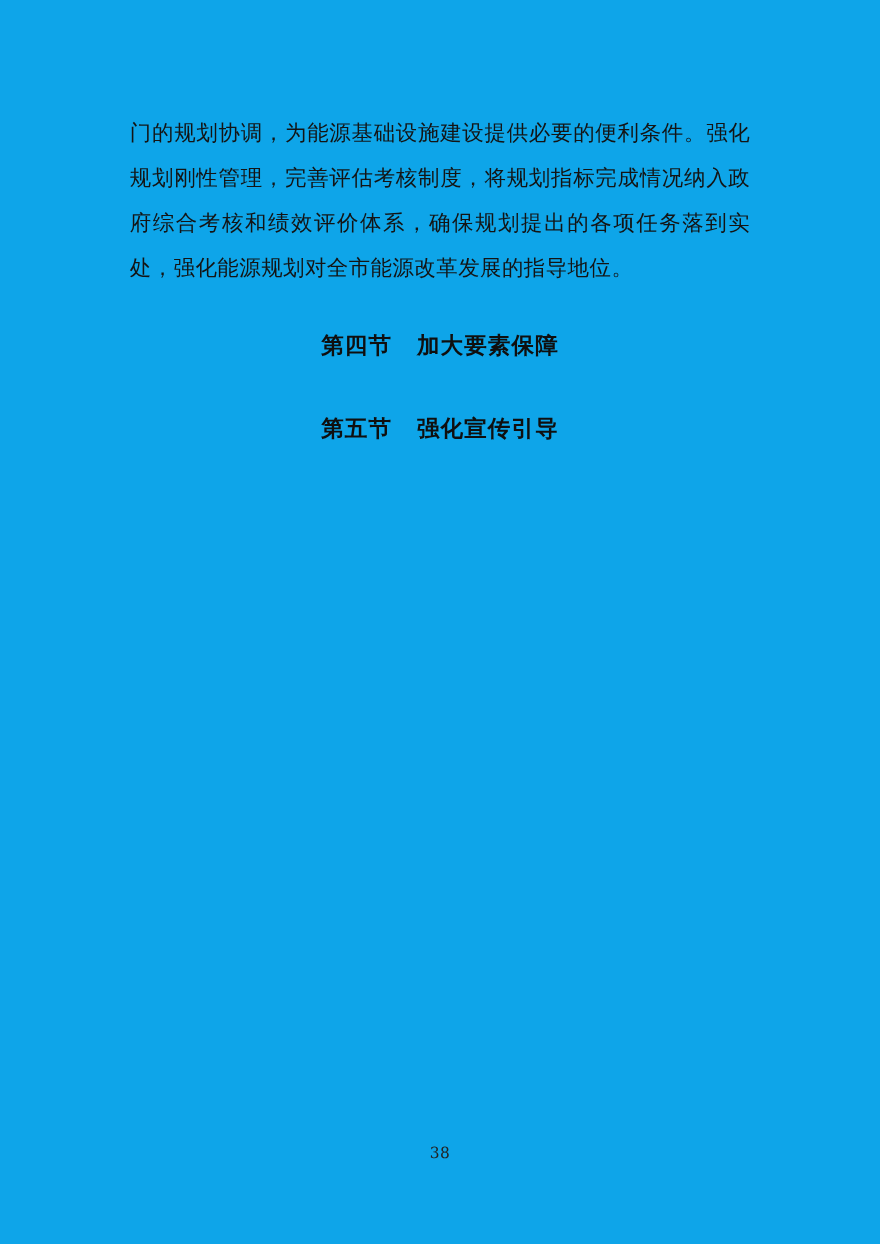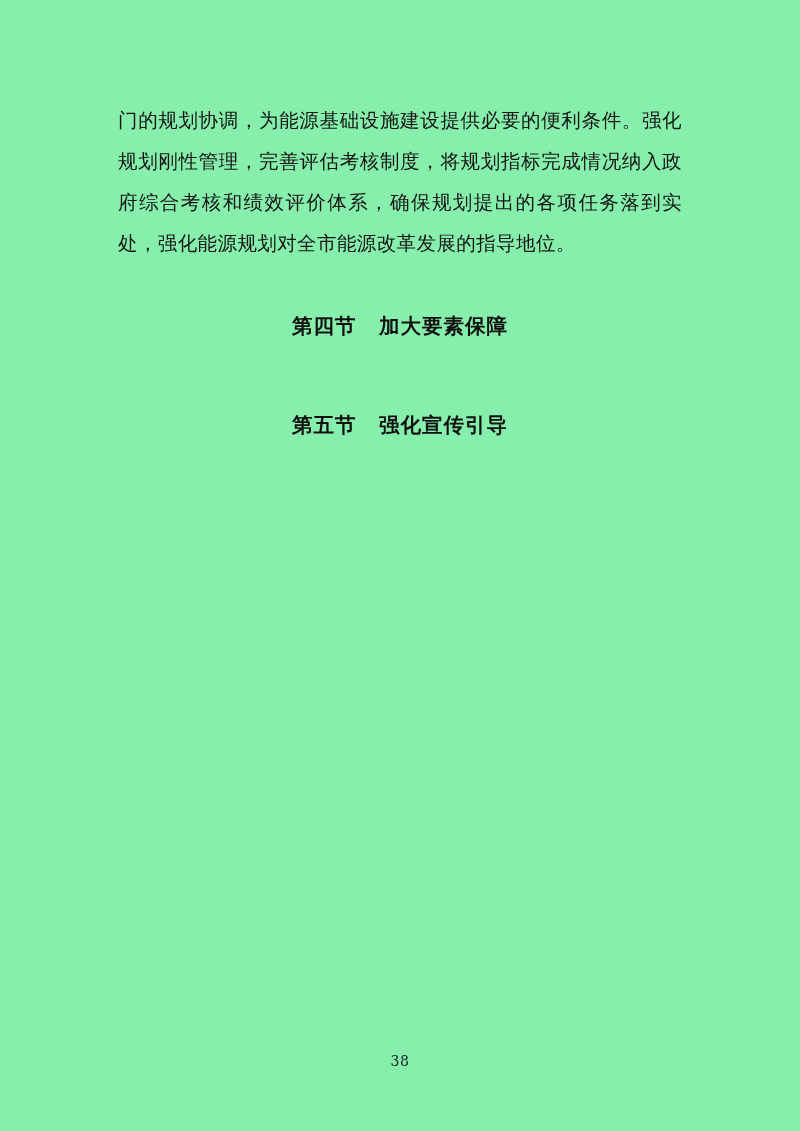--- a/index.html
+++ b/index.html
@@ -14,41 +14,41 @@
     color: #1a1a1a;
     position: relative;
     overflow: hidden;
   }
   .page {
     position: absolute;
     top: 0;
     left: 0;
     width: 800px;
     height: 1131px;
-    background: #86efac;
+    background: #0ea5e9;
     box-sizing: border-box;
     padding: 100px 118px 60px 118px;
   }
   .doc-body {
     width: 564px;
   }
   p.para {
     margin: 0;
     font-size: 19.5px;
     line-height: 41px;
     text-align: justify;
     text-justify: inter-ideograph;
     letter-spacing: 0.4px;
     color: #141414;
   }
   p.para.indent {
     text-indent: 2.1em;
   }
   h2.section-heading {
-    margin: 12px;
+    margin: 0;
     font-size: 20.5px;
     line-height: 41px;
     font-weight: bold;
     text-align: center;
     letter-spacing: 1px;
     color: #0f0f0f;
   }
   .gap-before-heading {
     height: 30px;
   }
@@ -56,21 +56,21 @@
     height: 4px;
   }
   .heading-spacer-wide {
     display: inline-block;
     width: 1.1em;
   }
   .page-number {
     position: absolute;
     left: 0;
     right: 0;
-    bottom: 62px;
+    bottom: 74px;
     text-align: center;
     font-size: 14px;
     font-family: "DejaVu Serif", "Liberation Serif", serif;
     color: #222222;
     letter-spacing: 0.5px;
   }
 </style>
 </head>
 <body>
 

